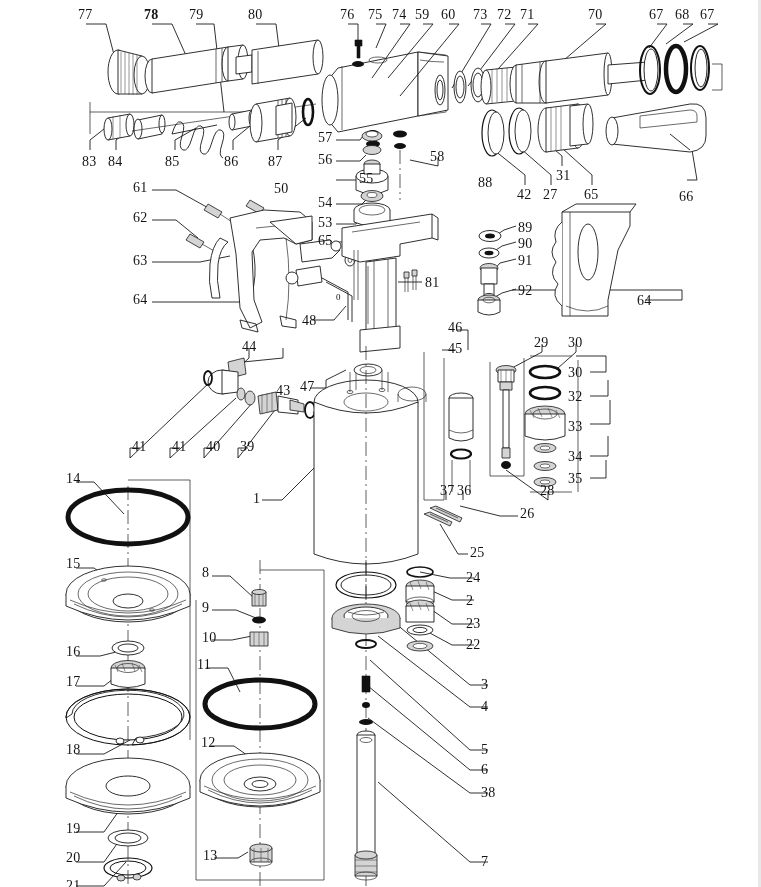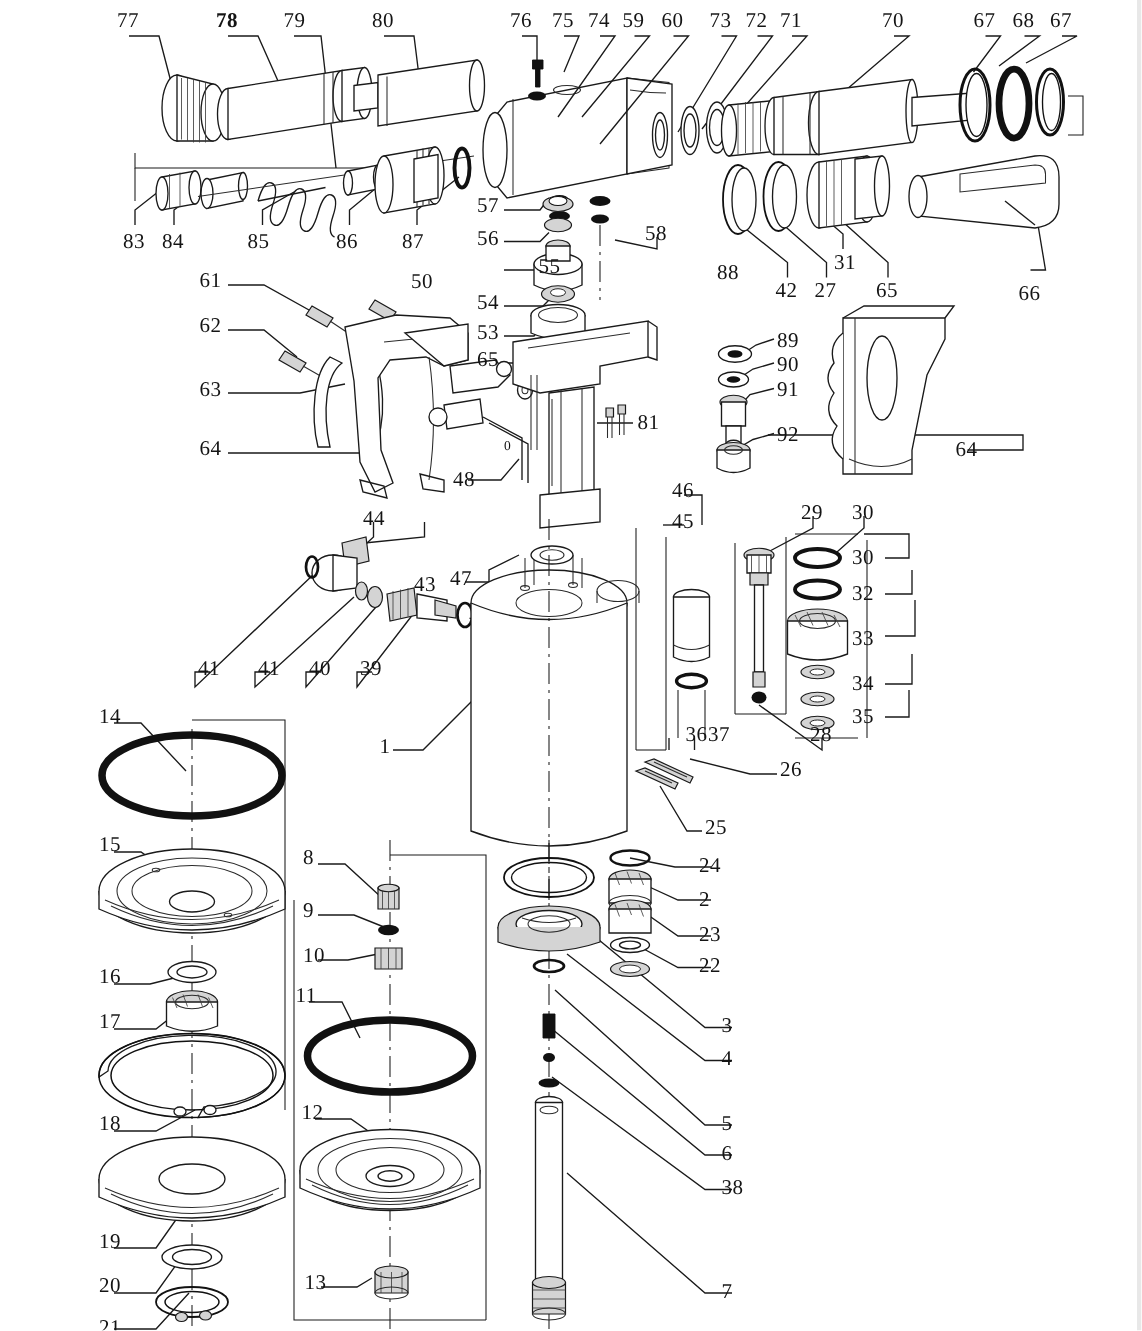--- a/index.html
+++ b/index.html
@@ -777,21 +777,21 @@
       <div class="lbl" style="left: 448px; top: 321px;">46</div>
       <div class="lbl" style="left: 448px; top: 342px;">45</div>
       <div class="lbl" style="left: 534px; top: 336px;">29</div>
       <div class="lbl" style="left: 568px; top: 336px;">30</div>
       <div class="lbl" style="left: 568px; top: 366px;">30</div>
       <div class="lbl" style="left: 568px; top: 390px;">32</div>
       <div class="lbl" style="left: 568px; top: 420px;">33</div>
       <div class="lbl" style="left: 568px; top: 450px;">34</div>
       <div class="lbl" style="left: 568px; top: 472px;">35</div>
       <div class="lbl" style="left: 540px; top: 484px;">28</div>
-      <div class="lbl" style="left: 440px; top: 484px; margin-left: 32px;">37</div>
+      <div class="lbl" style="left: 440px; top: 484px;">37</div>
       <div class="lbl" style="left: 457px; top: 484px;">36</div>
       <div class="lbl" style="left: 520px; top: 507px;">26</div>
       <div class="lbl" style="left: 470px; top: 546px;">25</div>
       <div class="lbl" style="left: 253px; top: 492px;">1</div>
       <div class="lbl" style="left: 66px; top: 472px;">14</div>
       <div class="lbl" style="left: 66px; top: 557px;">15</div>
       <div class="lbl" style="left: 66px; top: 645px;">16</div>
       <div class="lbl" style="left: 66px; top: 675px;">17</div>
       <div class="lbl" style="left: 66px; top: 743px;">18</div>
       <div class="lbl" style="left: 66px; top: 822px;">19</div>

